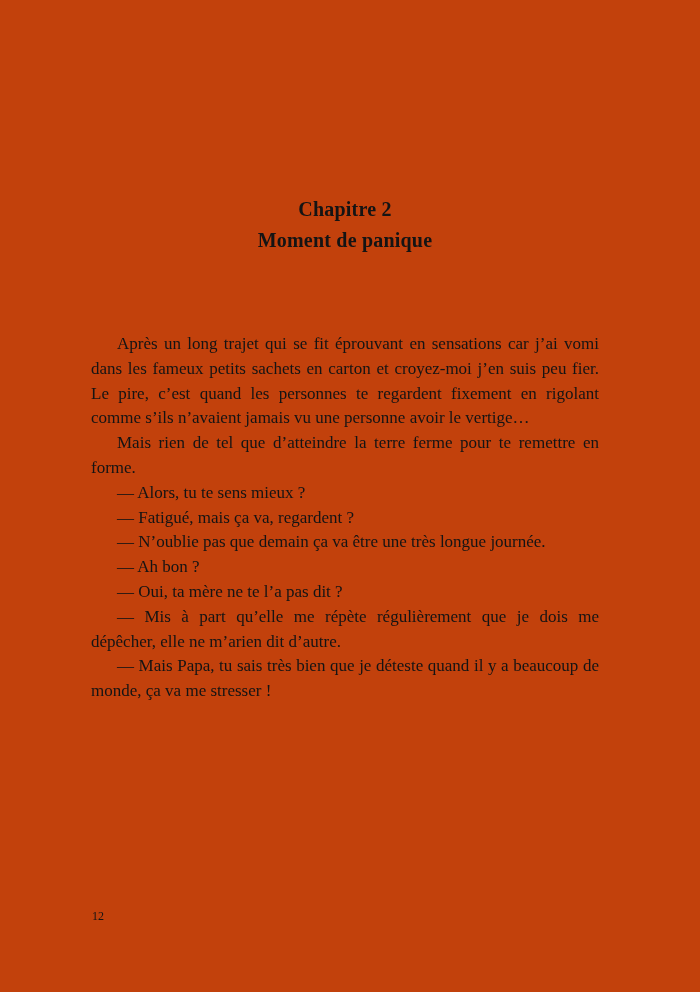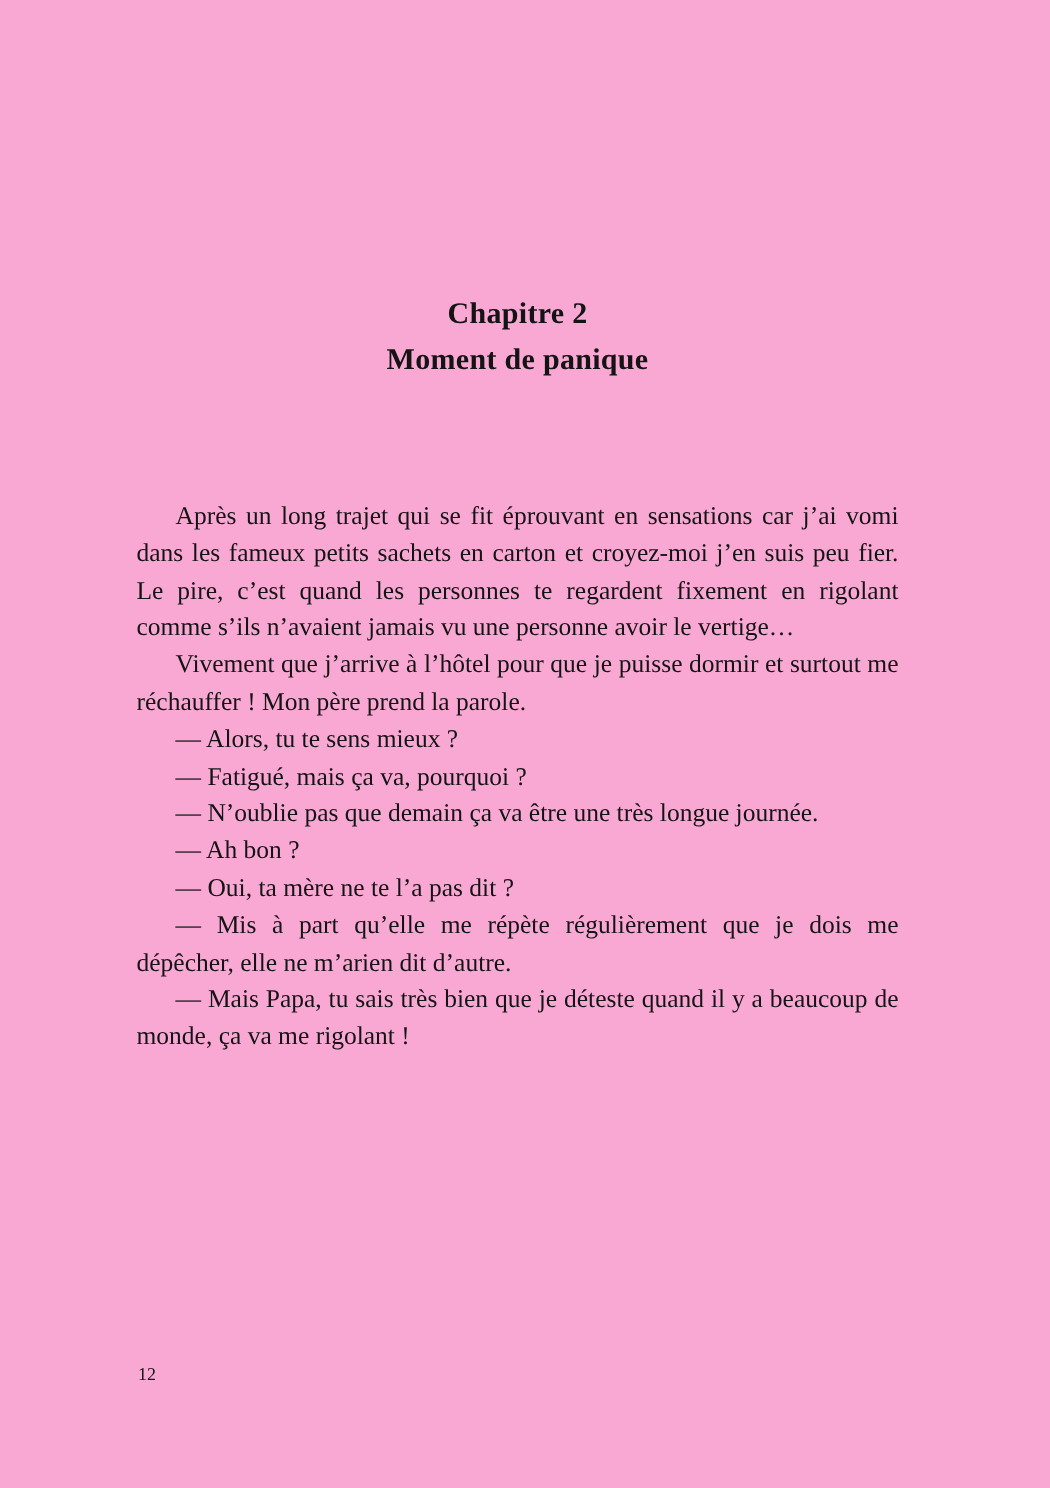--- a/index.html
+++ b/index.html
@@ -4,21 +4,21 @@
 <style>
   html, body {
     margin: 0;
     padding: 0;
     background: #ffffff;
   }
   .sheet {
     position: relative;
     width: 700px;
     height: 992px;
-    background: #f9a8d4;
+    background: #c2410c;
     overflow: hidden;
     font-family: "Liberation Serif", "DejaVu Serif", serif;
     color: #141414;
     text-decoration: underline;
   }
   .chapter-heading {
     position: absolute;
     top: 194px;
     left: 91px;
     width: 508px;
@@ -59,25 +59,25 @@
 
 <div class="sheet">
 
   <div class="chapter-heading">
     <span class="line">Chapitre 2</span>
     <span class="line">Moment de panique</span>
   </div>
 
   <div class="body-text">
       <p>Après un long trajet qui se fit éprouvant en sensations car j’ai vomi dans les fameux petits sachets en carton et croyez-moi j’en suis peu fier. Le pire, c’est quand les personnes te regardent fixement en rigolant comme s’ils n’avaient jamais vu une personne avoir le vertige…</p>
-      <p>Vivement que j’arrive à l’hôtel pour que je puisse dormir et surtout me réchauffer ! Mon père prend la parole.</p>
+      <p>Mais rien de tel que d’atteindre la terre ferme pour te remettre en forme.</p>
       <p>— Alors, tu te sens mieux ?</p>
-      <p>— Fatigué, mais ça va, pourquoi ?</p>
+      <p>— Fatigué, mais ça va, regardent ?</p>
       <p>— N’oublie pas que demain ça va être une très longue journée.</p>
       <p>— Ah bon ?</p>
       <p>— Oui, ta mère ne te l’a pas dit ?</p>
       <p>— Mis à part qu’elle me répète régulièrement que je dois me dépêcher, elle ne m’arien dit d’autre.</p>
-      <p>— Mais Papa, tu sais très bien que je déteste quand il y a beaucoup de monde, ça va me rigolant !</p>
+      <p>— Mais Papa, tu sais très bien que je déteste quand il y a beaucoup de monde, ça va me stresser !</p>
     </div>
 
   <div class="page-number">12</div>
 
 </div>
 
 </body></html>

